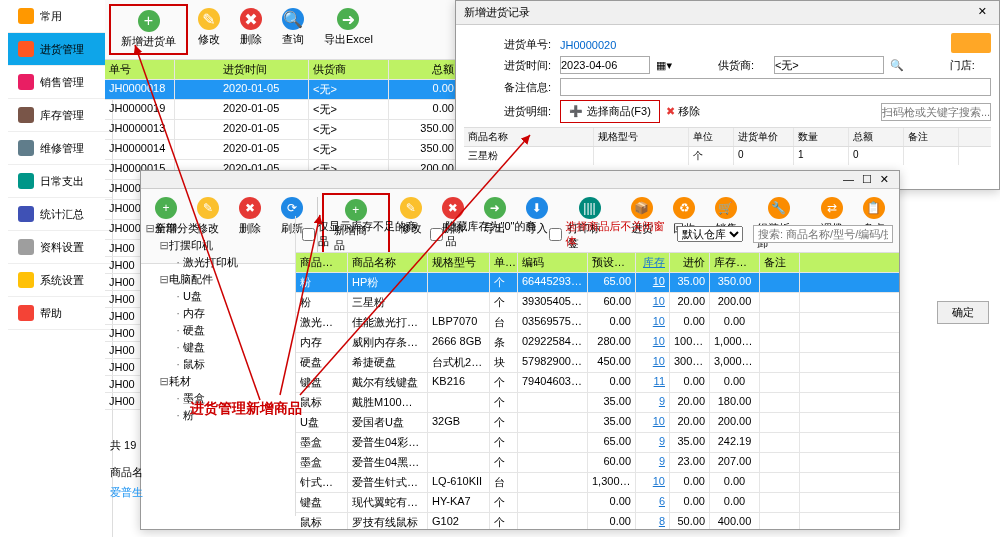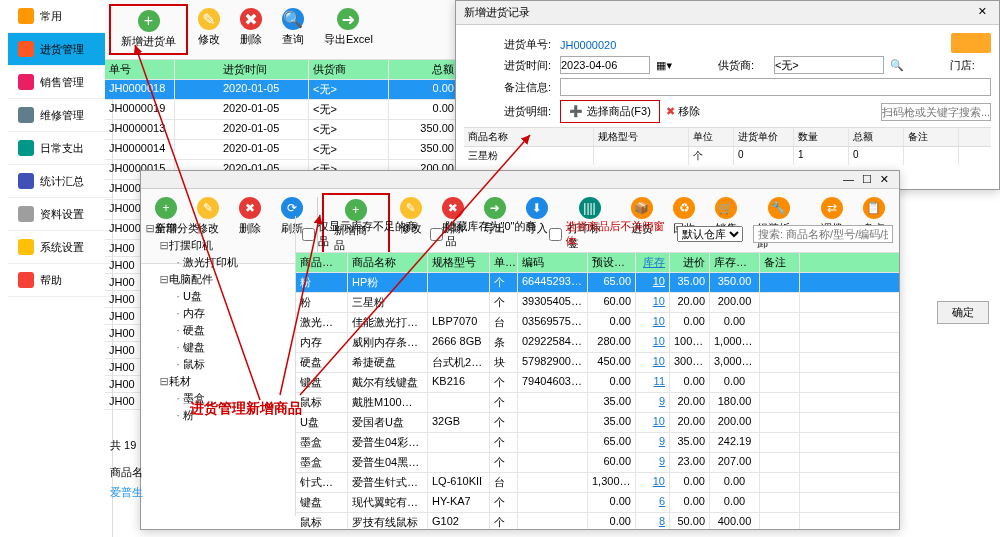--- a/index.html
+++ b/index.html
@@ -15,21 +15,21 @@
 .toolbar-btn .label { margin-top: 2px; }
 .red-box { border: 2px solid #c00; }
 .icon-green { background: #4caf50; }
 .icon-yellow { background: #fbc02d; }
 .icon-red { background: #e53935; }
 .icon-blue { background: #1e88e5; }
 .icon-orange { background: #fb8c00; }
 .icon-teal { background: #00897b; }
 .grid { width: 450px; }
 .grid-head, .grid-row { display: flex; border-bottom: 1px solid #e5e5e5; }
-.grid-head { background: #86efac; font-weight: normal; }
+.grid-head { background: #bef264; font-weight: normal; }
 .grid-row.sel { background: #2196f3; color: #fff; }
 .cell { padding: 2px 4px; border-right: 1px solid #e5e5e5; overflow: hidden; white-space: nowrap; text-overflow: ellipsis; }
 .c-id { width: 70px; } .c-date { width: 90px; margin-left: 44px; } .c-sup { width: 80px; } .c-amt { width: 70px; text-align: right; } .c-pay { width: 60px; text-align: center; }
 .dialog { position: absolute; background: #fff; border: 1px solid #999; box-shadow: 0 2px 10px rgba(0,0,0,.2); }
 .dlg-top { left: 455px; top: 0; width: 545px; height: 190px; }
 .dlg-title { background: #f0f0f0; padding: 4px 8px; display: flex; justify-content: space-between; border-bottom: 1px solid #ccc; }
 .dlg-body { padding: 8px; }
 .form-row { display: flex; align-items: center; margin: 4px 0; gap: 6px; }
 .form-row label { min-width: 50px; text-align: left; margin-left: 40px; }
 .form-row input, .form-row select { border: 1px solid #aaa; padding: 1px 0; height: 18px; }
@@ -72,20 +72,24 @@
       </div>
       <div class="sidebar-item active">
         <span class="sidebar-icon" style="background:#ff5722;border-radius:3px"></span>
         <span>进货管理</span>
       </div>
       <div class="sidebar-item ">
         <span class="sidebar-icon" style="background:#e91e63;border-radius:3px"></span>
         <span>销售管理</span>
       </div>
       <div class="sidebar-item ">
+        <span class="sidebar-icon" style="background:#795548;border-radius:3px"></span>
+        <span>库存管理</span>
+      </div>
+      <div class="sidebar-item ">
         <span class="sidebar-icon" style="background:#607d8b;border-radius:3px"></span>
         <span>维修管理</span>
       </div>
       <div class="sidebar-item ">
         <span class="sidebar-icon" style="background:#009688;border-radius:3px"></span>
         <span>日常支出</span>
       </div>
       <div class="sidebar-item ">
         <span class="sidebar-icon" style="background:#3f51b5;border-radius:3px"></span>
         <span>统计汇总</span>

